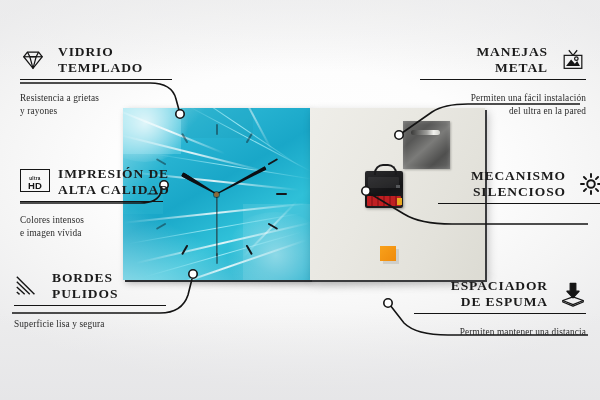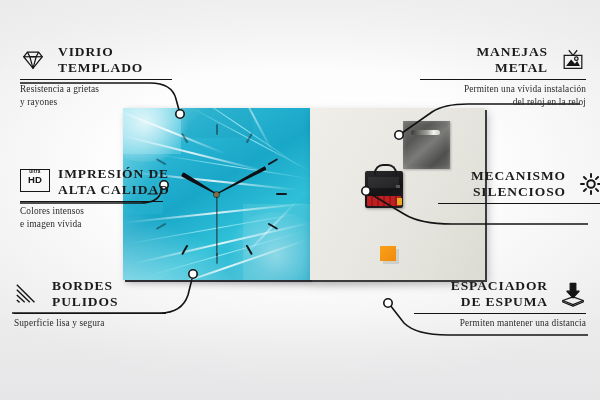--- a/index.html
+++ b/index.html
@@ -98,33 +98,33 @@
   .fhead{display:flex;align-items:center;gap:12px;}
   .ftitle{
     font-family:"Liberation Serif",serif;
     font-size:13.5px;font-weight:700;letter-spacing:.9px;
     color:#1b1b1b;line-height:1.18;text-transform:uppercase;
   }
   .ficon{width:26px;height:26px;flex:0 0 26px;}
   .rule{height:1.5px;background:#141414;margin-top:3px;}
   .fsub{
     font-family:"Liberation Serif",serif;
-    font-size:9.3px;color:#2a2a2a;line-height:1.35;margin-top:3px;
+    font-size:9.3px;color:#2a2a2a;line-height:1.35;margin-top:12px;
     letter-spacing:.15px;
   }
   .left .fhead{justify-content:flex-start;}
   .left .ftitle{text-align:left;}
   .left .fsub{text-align:left;}
   .right .fhead{justify-content:flex-end;}
   .right .ftitle{text-align:right;}
   .right .fsub{text-align:right;}
 
   
   .hdbox{width:28px;height:21px;border:1.6px solid #151515;display:flex;flex-direction:column;
-         align-items:center;justify-content:flex-start;line-height:1;}
+         align-items:center;justify-content:flex-end;line-height:1;}
   .hd-ultra{font-size:4.6px;font-weight:700;letter-spacing:.3px;color:#151515;font-family:"Liberation Sans",sans-serif;}
   .hd-main{font-size:9.5px;font-weight:700;color:#151515;font-family:"Liberation Sans",sans-serif;letter-spacing:.2px;}
 </style>
 </head>
 <body>
 
 <div id="stage">
 
   <div id="panel-shadow"></div>
 
@@ -267,21 +267,21 @@
         <span>ALTA CALIDAD</span>
       </span>
     </div>
     <div class="rule" style="width:143px;"></div>
     <div class="fsub">
       <span>Colores intensos</span><br>
       <span>e imagen vívida</span>
     </div>
   </div>
 
-  <div class="feature left" style="left:14px;top:278px;width:170px;">
+  <div class="feature left" style="left:14px;top:270px;width:170px;">
     <div class="fhead">
       <span class="ficon">
         <svg viewBox="0 0 28 28" width="26" height="26" fill="none" stroke="#151515" stroke-width="1.5">
           <path d="M3,4 L22,23"></path>
             <path d="M3,9.5 L17,23"></path>
           <path d="M3,15 L11.5,23"></path>
             <path d="M3,20.5 L6,23"></path>
         </svg>
       </span>
       <span class="ftitle">
@@ -305,22 +305,22 @@
         <svg viewBox="0 0 28 28" width="26" height="26" fill="none" stroke="#151515" stroke-width="1.3">
           <rect x="4.5" y="9" width="19" height="14"></rect>
           <path d="M14,9 L9.5,3.5 M14,9 L18.5,3.5"></path>
           <path d="M6.5,20.5 L12,13.5 L16,18 L18.5,15 L21.5,20.5 Z" fill="#151515" stroke="none"></path>
           <circle cx="17.6" cy="12.6" r="1.9"></circle>
         </svg>
       </span>
     </div>
     <div class="rule" style="width:166px;"></div>
     <div class="fsub">
-      <span>Permiten una vívida instalación</span><br>
-      <span>del reloj en la reloj</span>
+      <span>Permiten una fácil instalación</span><br>
+      <span>del ultra en la pared</span>
     </div>
   </div>
 
   <div class="feature right" style="left:438px;top:168px;width:166px;">
     <div class="fhead">
       <span class="ftitle">
         <span>MECANISMO</span><br>
         <span>SILENCIOSO</span>
       </span>
       <span class="ficon">

